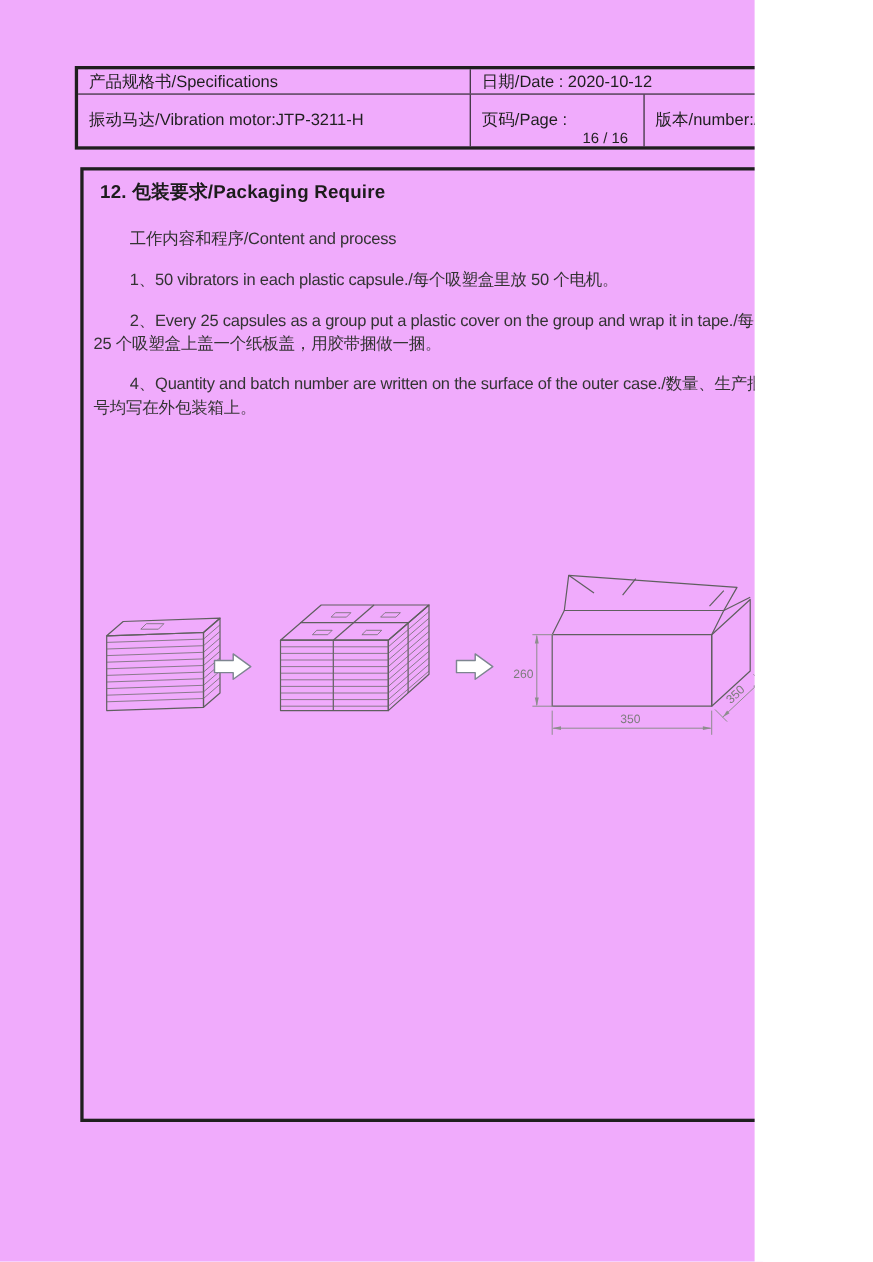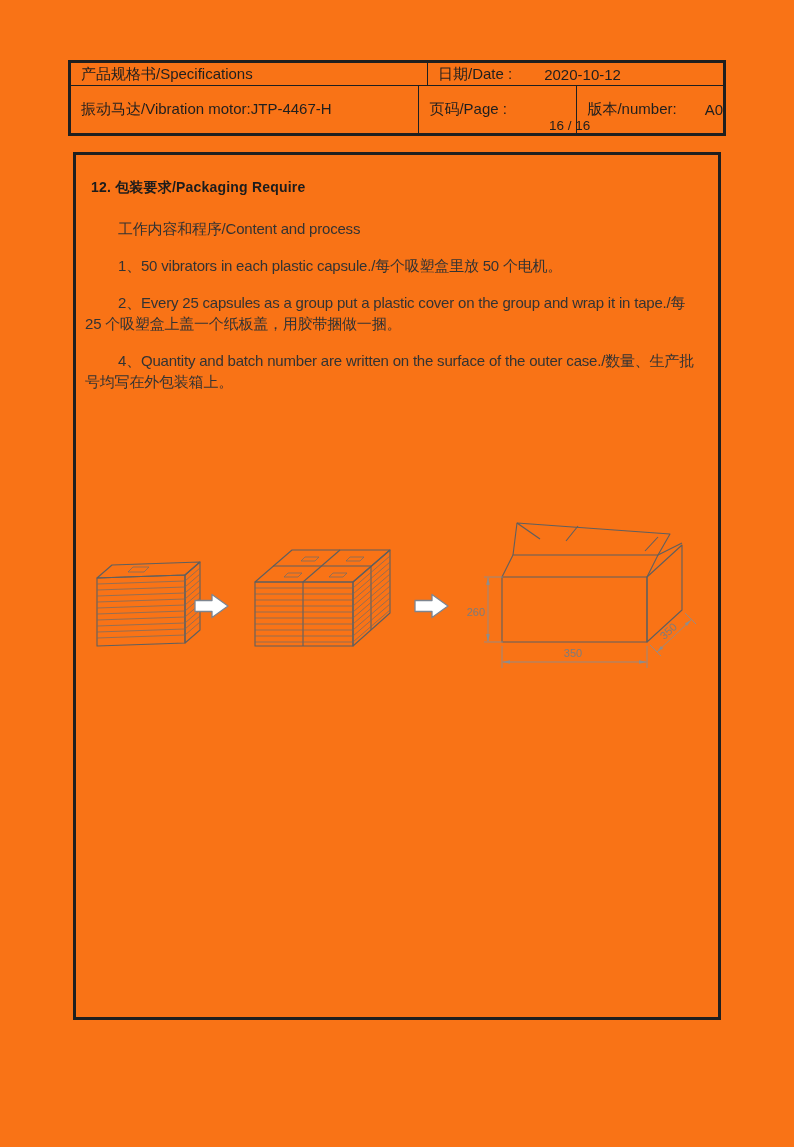--- a/index.html
+++ b/index.html
@@ -1,48 +1,48 @@
 <!DOCTYPE html>
 <html><head>
 <meta charset="utf-8">
 <style>
   html,body { margin:0; padding:0; background:#ffffff; }
   .page {
-    position:relative; width:794px; height:1147px; background:#f97316;
+    position:relative; width:686px; height:1147px; background:#f0abfc;
     font-family:"Liberation Sans","DejaVu Sans",sans-serif; color:#2a2a2a;
     overflow:hidden;
   }
 
   
   .header-table {
     position:absolute; left:68px; top:60px; width:658px; height:76px;
     border:3px solid #1f1f1f; box-sizing:border-box;
     display:flex; flex-direction:column;
   }
   .ht-row { display:flex; flex:1 1 0; }
   .ht-row.first { border-bottom:1.5px solid #1f1f1f; }
   .ht-cell {
     display:flex; align-items:center; box-sizing:border-box;
     padding-left:10px; font-size:15px; color:#1f1f1f; white-space:nowrap;
   }
-  .ht-cell + .ht-cell { border-left:1.5px solid #1f1f1f;gap:28px; }
+  .ht-cell + .ht-cell { border-left:1.5px solid #1f1f1f; }
   .w-col1 { width:356px; }
   .w-col2 { width:158px; }
   .w-col3 { flex:1 1 auto; }
   .w-col23 { flex:1 1 auto; }
   .page-value { margin-left:14px; font-size:13.5px;margin-top:32px; }
   .date-value { margin-left:4px; }
 
   
   .content-box {
     position:absolute; left:73px; top:152px; width:648px; height:868px;
     border:3px solid #1f1f1f; box-sizing:border-box; position:absolute;
   }
   .section-title {
-    margin:24px 0 0 15px; font-size:14px; font-weight:bold; color:#1c1c1c;
+    margin:8px 0 0 15px; font-size:17px; font-weight:bold; color:#1c1c1c;
     letter-spacing:0.2px;
   }
   .body-par {
     margin:16px 20px 0 9px; font-size:15px; line-height:21px; color:#333333;
     text-indent:33px; letter-spacing:-0.2px;
   }
   .body-par.subtitle { margin-top:21px; }
 
   .diagram-svg { position:absolute; left:0; top:350px; }
 
@@ -64,21 +64,21 @@
       <div class="ht-cell w-col1">
         <span>产品规格书/Specifications</span>
       </div>
       <div class="ht-cell w-col23">
         <span>日期/Date :</span>
         <span class="date-value">2020-10-12</span>
       </div>
     </div>
     <div class="ht-row">
       <div class="ht-cell w-col1">
-        <span>振动马达/Vibration motor:JTP-4467-H</span>
+        <span>振动马达/Vibration motor:JTP-3211-H</span>
       </div>
       <div class="ht-cell w-col2">
         <span>页码/Page :</span>
         <span class="page-value">16 / 16</span>
       </div>
       <div class="ht-cell w-col3">
         <span>版本/number:</span>
         <span>A0</span>
       </div>
     </div>

